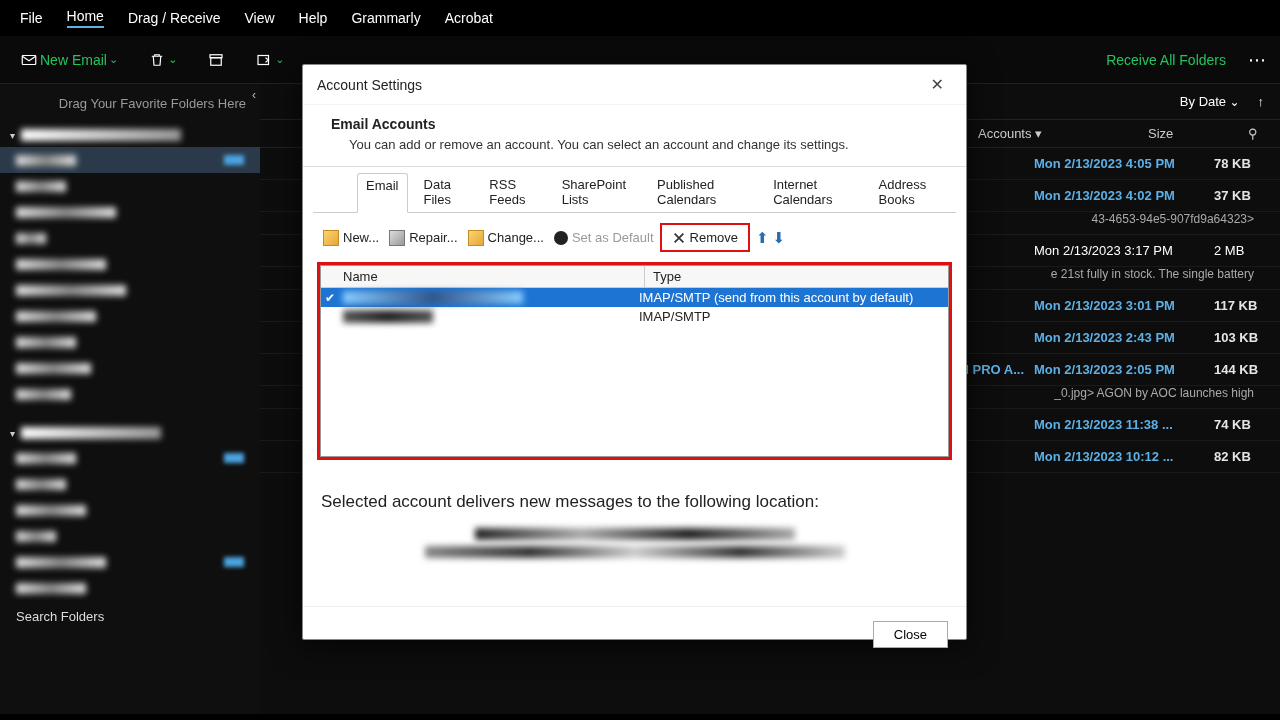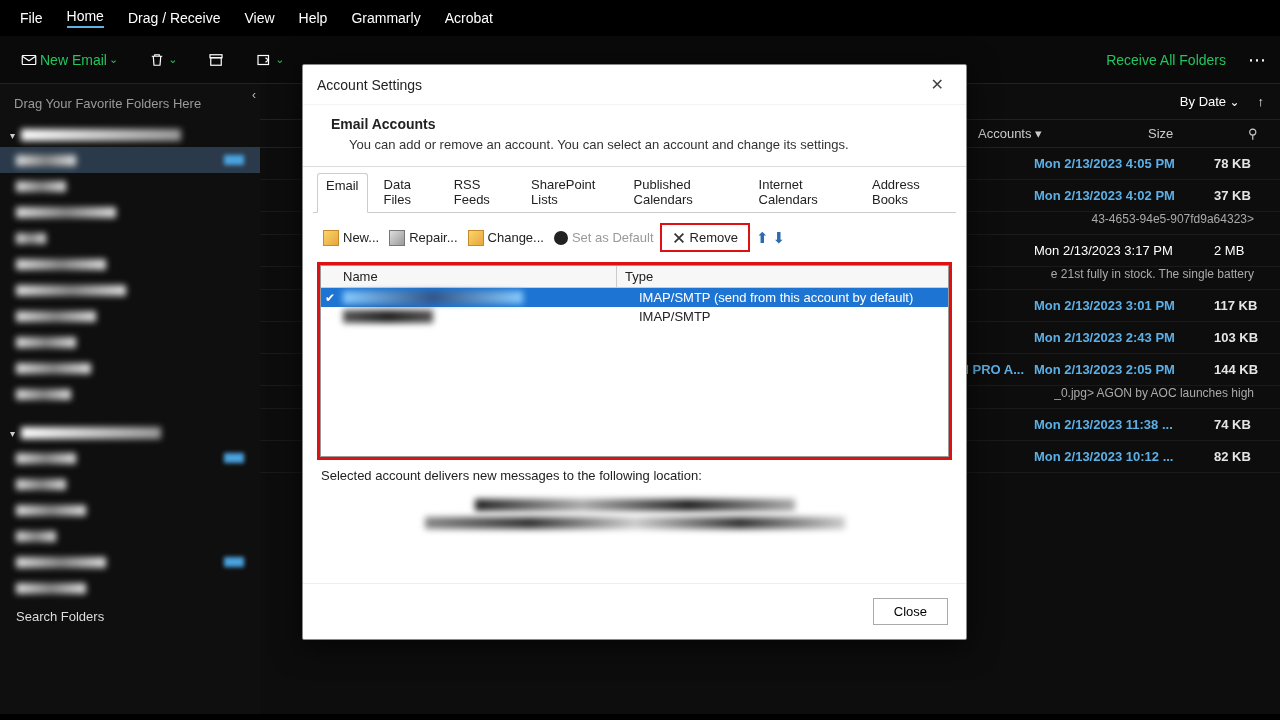--- a/index.html
+++ b/index.html
@@ -15,21 +15,21 @@
 .rbtn { display: inline-flex; align-items: center; gap: 2px; color: #22c55e; font-size: 14px; padding: 4px 8px; }
 .rbtn svg { width: 18px; height: 18px; fill: none; stroke: #fff; stroke-width: 1.6; }
 .rdots { font-size: 18px; letter-spacing: 2px; }
 
 
 .main { display: flex; height: calc(720px - 90px); }
 
 
 .sidebar { width: 260px; background: #0f0f0f; position: relative; font-size: 13px; }
 .side-handle { position: absolute; right: 4px; top: 4px; color: #bbb; font-size: 12px; }
-.side-hint { color: #9a9a9a; padding: 12px 14px; font-size: 13px; }
+.side-hint { color: #9a9a9a; padding: 12px 14px; font-size: 13px; text-align: right; }
 .side-item { display: flex; align-items: center; padding: 4px 16px; height: 26px; }
 .side-item.selected { background: #2b3a4a; }
 .side-item .blur { filter: blur(3px); background: linear-gradient(90deg,#ddd,#888,#ddd); width: 120px; height: 11px; border-radius: 1px; }
 .side-item .count { filter: blur(2px); width: 20px; height: 10px; background: #4aa3e0; margin-left: auto; }
 .side-group { display: flex; align-items: center; padding: 6px 10px; font-size: 13px; color: #fff; }
 .side-group::before { content: "▾"; font-size: 10px; margin-right: 6px; color: #ccc; }
 .side-group .gblur { filter: blur(3px); background: linear-gradient(90deg,#fff,#999); width: 160px; height: 12px; }
 .side-search { padding: 8px 16px; color: #ddd; font-size: 13px; }
 
 
@@ -53,47 +53,47 @@
 .dialog { position: absolute; left: 302px; top: 64px; width: 665px; height: 576px; background: #fff; color: #222; border: 1px solid #888; border-radius: 2px; box-shadow: 0 6px 30px rgba(0,0,0,.7); display: flex; flex-direction: column; }
 .dlg-title { display: flex; justify-content: space-between; align-items: center; padding: 8px 14px; font-size: 14px; border-bottom: 1px solid #f4f4f4; }
 .dlg-title .x { font-size: 16px; color: #444; cursor: pointer; padding: 2px 8px; }
 .dlg-head { padding: 10px 28px 14px; }
 .dlg-head b { font-size: 14px; }
 .dlg-head p { font-size: 13px; color: #333; margin: 4px 0 0 18px; }
 
 .dlg-body { border-top: 1px solid #ddd; padding: 0 10px 10px; }
 .tabs { display: flex; gap: 14px; font-size: 13px; padding: 6px 4px 0; }
 .tabs span { padding: 4px 2px 6px; cursor: pointer; }
-.tabs .active { background: #fff; border: 1px solid #ccc; border-bottom: 1px solid #fff; border-radius: 3px 3px 0 0; padding: 4px 8px 6px; position: relative; z-index: 2; }
+.tabs .active { background: #fff; border: 1px solid #ccc; border-bottom: 1px solid #fff; border-radius: 3px 3px 0 0; padding: 4px 8px 6px; position: relative; z-index: 2; margin-left: 40px; }
 .tabline { border-top: 1px solid #ccc; margin-top: -1px; }
 
 .toolbar { display: flex; align-items: center; gap: 2px; padding: 10px 6px; font-size: 13px; }
 .tbtn { display: inline-flex; align-items: center; gap: 4px; padding: 3px 4px; cursor: pointer; }
 .tbtn .ic { width: 16px; height: 16px; display: inline-block; }
 .tbtn.disabled { color: #999; }
 .tbtn.remove { border: 2px solid #d11; padding: 5px 10px; }
 .tbtn .ic-remove { width: 14px; height: 14px; }
 .arrows { display: inline-flex; gap: 4px; margin-left: 4px; font-size: 15px; color: #2b6cb0; }
 
 .acct-table { border: 3px solid #d11; margin: 0 4px; }
 .acct-inner { border: 1px solid #999; }
 .acct-head { display: flex; background: #f7f7f7; border-bottom: 1px solid #ccc; font-size: 13px; }
-.acct-head .c1 { width: 296px; padding: 3px 0 3px 22px; border-right: 1px solid #ccc; }
+.acct-head .c1 { width: 324px; padding: 3px 0 3px 22px; border-right: 1px solid #ccc; }
 .acct-head .c2 { flex: 1; padding: 3px 8px; }
 .acct-row { display: flex; font-size: 13px; align-items: center; }
 .acct-row.sel { background: #1e74d2; color: #fff; }
 .acct-row .chk { width: 18px; text-align: center; color: #1e74d2; font-size: 12px; }
 .acct-row.sel .chk { color: #fff; }
 .acct-row .c1 { width: 296px; padding: 2px 4px; display: flex; align-items: center; gap: 4px; }
 .acct-row .c2 { flex: 1; padding: 2px 4px; }
 .acct-row .nblur { filter: blur(3px); background: linear-gradient(90deg,#8cf,#358,#8cf); height: 13px; width: 180px; }
 .acct-row:not(.sel) .nblur { background: linear-gradient(90deg,#555,#222,#555); width: 90px; }
 .acct-space { height: 130px; background: #fff; }
 
-.deliver { padding: 8px 8px; font-size: 13px; }
+.deliver { padding: 32px 8px; font-size: 17px; }
 .deliver .locblur { margin: 16px auto 6px; width: 320px; height: 12px; filter: blur(3px); background: linear-gradient(90deg,#222,#aaa,#222,#aaa); }
 .deliver .locblur2 { margin: 6px auto; width: 420px; height: 12px; filter: blur(3px); background: linear-gradient(90deg,#888,#333,#ccc,#333,#ccc); }
 
 .dlg-foot { margin-top: auto; padding: 14px 18px; display: flex; justify-content: flex-end; border-top: 1px solid #eee; }
 .dlg-foot button { background: #fff; border: 1px solid #aaa; padding: 5px 20px; font-size: 13px; cursor: pointer; }
 
 .ic-new { background: linear-gradient(135deg,#f9d56e,#e8a53a); border: 1px solid #c58a2a; }
 .ic-repair { background: linear-gradient(135deg,#ddd,#999); border: 1px solid #777; }
 .ic-change { background: linear-gradient(135deg,#f9d56e,#e8a53a); border: 1px solid #c58a2a; }
 .ic-default { width: 14px; height: 14px; border-radius: 50%; background: #222; border: 2px solid #222; display: inline-block; }

